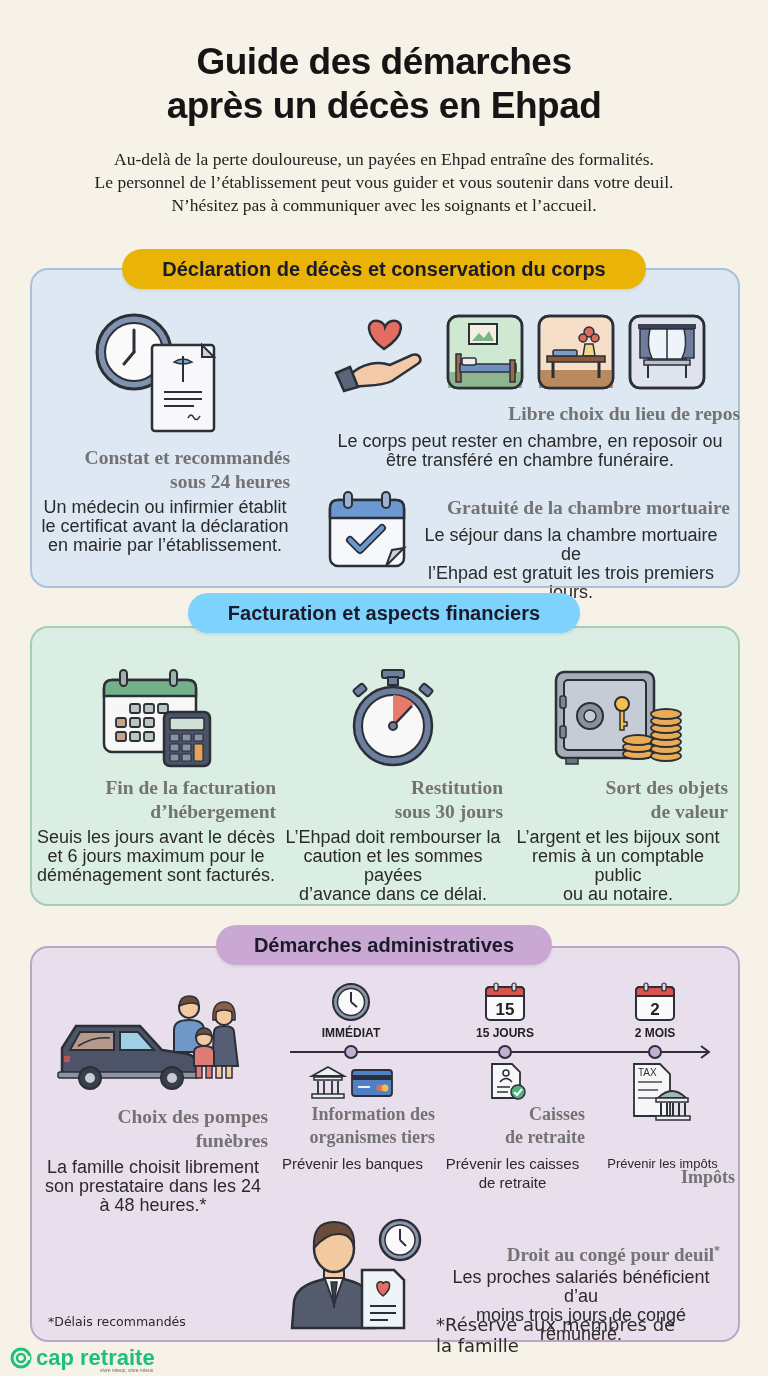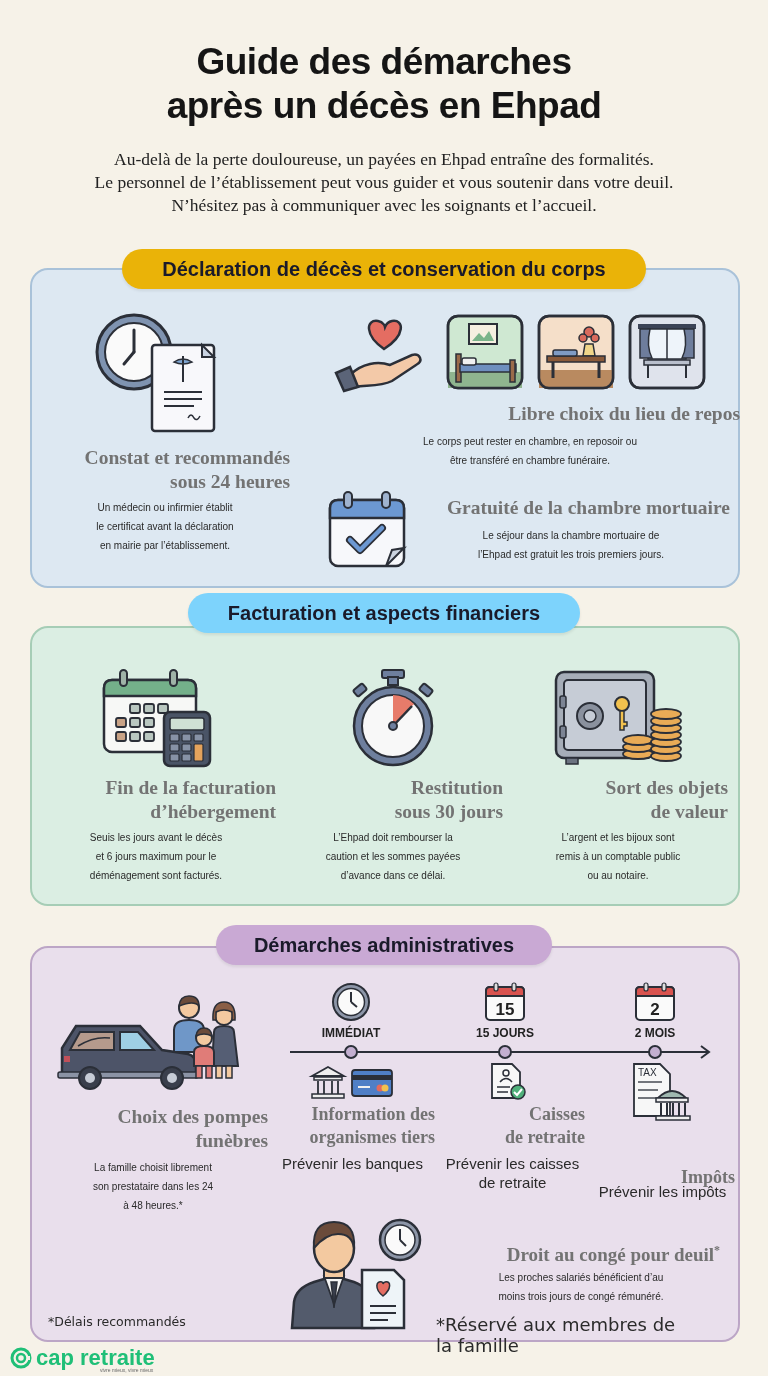--- a/index.html
+++ b/index.html
@@ -40,21 +40,21 @@
     box-shadow: 0 2px 3px rgba(0,0,0,0.08);
   }
   .pill.blue { top: 249px; left: 122px; width: 524px; background: #eab308; }
   .pill.green { top: 593px; left: 188px; width: 392px; background: #7dd3fc; }
   .pill.purple { top: 925px; left: 216px; width: 336px; background: #c9a9d4; }
 
   .h { font-weight: bold; text-align: right; color: #737373; font-family: Liberation Serif, serif; }
   .p { text-align: center; color: #2a2a2a; }
 
   .h20 { font-size: 19.5px; line-height: 24px; }
-  .p15 { font-size: 10px; line-height: 19px; }
+  .p15 { font-size: 18px; line-height: 19px; }
 
   svg { display: block; }
   .logo {
     top: 1345px; left: 10px;
     font-size: 22px; font-weight: bold; color: #1fbf77;
     display: flex; align-items: center; gap: 4px;
   }
   .logo-tag { top: 1367px; left: 100px; font-size: 5px; color: #666; }
   .timeline-label { font-size: 12px; font-weight: bold; text-align: center; color: #222; }
 </style>
@@ -411,21 +411,21 @@
 </div>
 <div class="abs h" style="top:1103px;left:440px;width:145px;font-size:18px;line-height:23px;">
   <div>Caisses</div>
   <div>de retraite</div>
 </div>
 <div class="abs p" style="top:1154px;left:440px;width:145px;font-size:15px;line-height:19px;">
   <div>Prévenir les caisses</div>
   <div>de retraite</div>
 </div>
 <div class="abs h" style="top:1126px;left:590px;width:145px;font-size:18px;line-height:23px;margin-top:40px;">Impôts</div>
-<div class="abs p" style="top:1154px;left:590px;width:145px;font-size:15px;line-height:19px;margin-top:28px;">
+<div class="abs p" style="top:1154px;left:590px;width:145px;font-size:13px;line-height:19px;">
   <div>Prévenir les impôts</div>
 </div>
 
 <div class="abs" style="top:1218px;left:290px;width:140px;height:112px;">
   <svg width="140" height="112" viewBox="0 0 140 112">
     <path d="M2 110 L4 84 Q6 70 24 64 L44 58 L64 64 Q80 70 82 84 L84 110 Z" fill="#535b6c" stroke="#2b2f38" stroke-width="2.5"></path>
     <path d="M34 58 L44 86 L54 58 Z" fill="#f4f4f4" stroke="#2b2f38" stroke-width="1.8"></path>
     <path d="M41 64 L44 90 L47 64 Z" fill="#3a3f4c" stroke="#2b2f38" stroke-width="1.5"></path>
     <rect x="34" y="44" width="20" height="16" fill="#f3c9a0" stroke="#2b2f38" stroke-width="2"></rect>
     <ellipse cx="44" cy="30" rx="20" ry="24" fill="#f3c9a0" stroke="#2b2f38" stroke-width="2.5"></ellipse>

